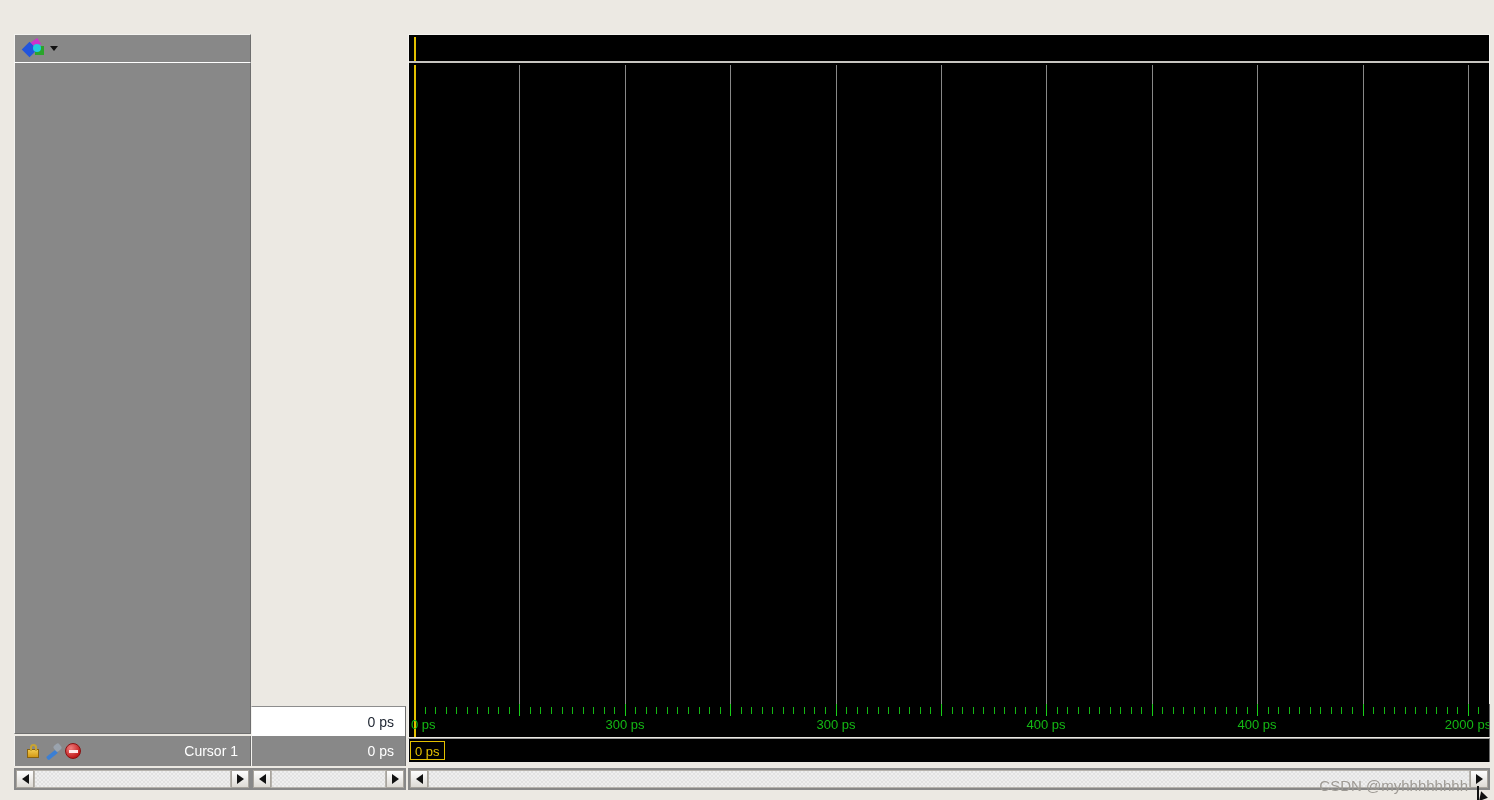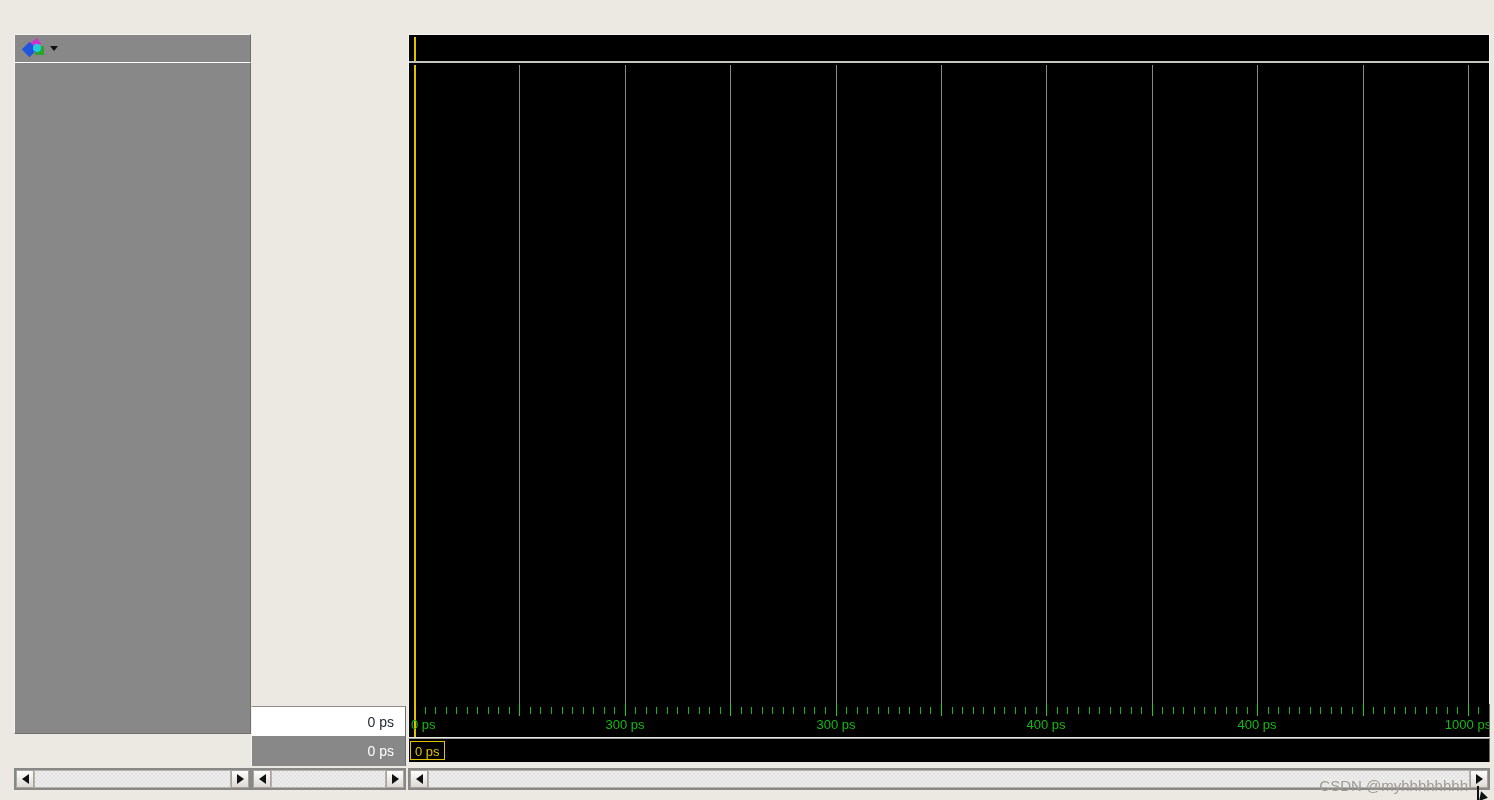--- a/index.html
+++ b/index.html
@@ -607,20 +607,28 @@
 
   </div>
 
   <div class="row-now" style="left:0; top:706px; width:1494px;">
     <div class="cellB">
       <div class="val-now">0 ps</div>
     </div>
   </div>
 
   <div class="row-cursor" style="left:0; top:736px; width:1494px;">
+    <div class="cellA">
+      <div class="cur-icons">
+        <div class="ic ic-lock"></div>
+        <div class="ic ic-wrench"></div>
+        <div class="ic ic-del-red"></div>
+      </div>
+      <div class="row-label">Cursor 1</div>
+    </div>
     <div class="cellB">
       <div class="val-cursor">0 ps</div>
     </div>
   </div>
 
   <div class="ruler" id="ruler" style="top:704px; height:33px;">
     <div class="ruler-ticks" id="rulerTicks">
         <div class="tick major" style="left: 5px;"></div>
         <div class="tick" style="left: 16px;"></div>
         <div class="tick" style="left: 26px;"></div>
@@ -724,21 +732,21 @@
         <div class="tick major" style="left: 1059px;"></div>
         <div class="tick" style="left: 1069px;"></div>
         <div class="tick" style="left: 1080px;"></div>
       </div>
     <div class="cursor-line" style="left:5px; top:0; height:33px;"></div>
   <div class="ruler-label" style="left: 2px; transform: none;">0 ps</div>
       <div class="ruler-label" style="left: 216px;">300 ps</div>
       <div class="ruler-label" style="left: 427px;">300 ps</div>
       <div class="ruler-label" style="left: 637px;">400 ps</div>
       <div class="ruler-label" style="left: 848px;">400 ps</div>
-      <div class="ruler-label" style="left: 1059px;">1000 ps</div>
+      <div class="ruler-label" style="left: 1059px;">2000 ps</div>
     </div>
 
   <div class="cursor-band" id="cursorBand" style="top:738px; height:24px;">
     <div class="cursor-tag" id="cursorTag" style="left: 1px;">0 ps</div>
   </div>
 
   <div class="sbar" style="left:14px; top:768px; width:237px;">
     <div class="sbtn">
         <div class="arr-l"></div>
       </div>

